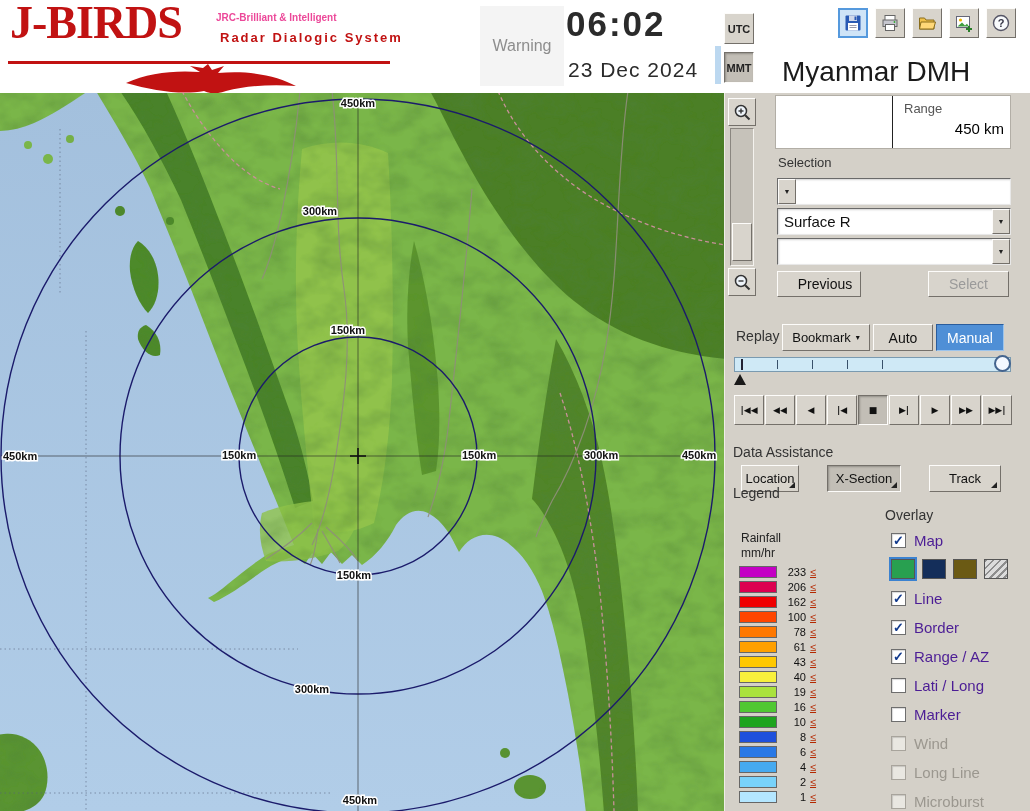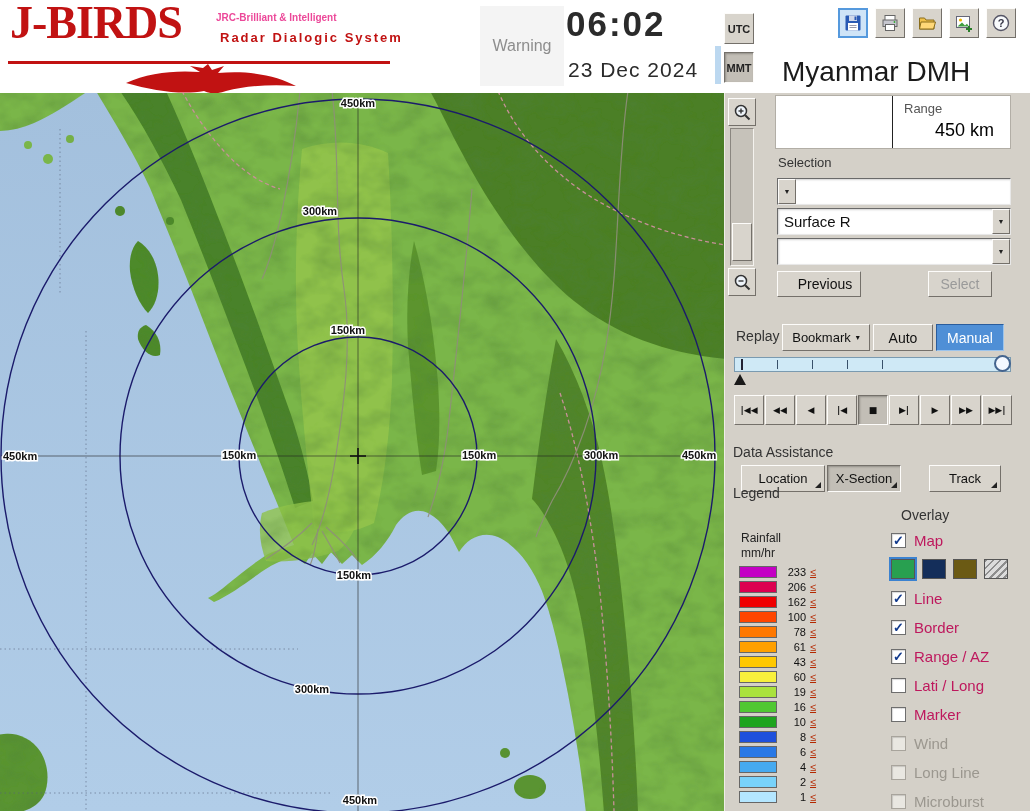--- a/index.html
+++ b/index.html
@@ -42,72 +42,72 @@
   #side-panel{position:absolute;left:724px;top:93px;width:306px;height:718px;background:#d4d0c8;border-left:1px solid #efede8;box-sizing:border-box;}
   .zoom-btn{position:absolute;left:3px;width:28px;height:28px;display:flex;align-items:center;justify-content:center;cursor:pointer;}
   #zoom-in{top:5px;}
   #zoom-out{top:175px;}
   .zoom-track{position:absolute;left:5px;top:35px;width:24px;height:138px;background:#c6c2ba;border:1px solid;border-color:#8a8680 #f4f2ee #f4f2ee #8a8680;box-sizing:border-box;}
   .zoom-thumb{position:absolute;left:1px;top:94px;width:20px;height:38px;cursor:pointer;}
 
   .range-box{position:absolute;left:50px;top:2px;width:236px;height:54px;background:#fff;border:1px solid #b2aea6;box-sizing:border-box;}
   .range-divider{position:absolute;left:116px;top:0;bottom:0;width:1px;background:#222;}
   .range-label{position:absolute;left:128px;top:5px;font-size:13px;color:#555;}
-  .range-value{position:absolute;right:16px;top:24px;font-size:18px;color:#000;}
+  .range-value{position:absolute;right:6px;top:24px;font-size:15px;color:#000;}
 
   .sec-label{position:absolute;font-size:13px;color:#333;}
   #selection-label{left:53px;top:62px;}
   .dropdown{height:27px;display:flex;margin-bottom:3px;}
   .dd-value{flex:1;font-size:15px;color:#111;padding:4px 6px;white-space:nowrap;overflow:hidden;}
   .dd-btn{width:18px;display:flex;align-items:center;justify-content:center;cursor:pointer;}
   .dd-arrow{font-size:7px;color:#222;}
   #dropdown-list{position:absolute;left:52px;top:85px;width:234px;}
 
   .panel-btn{position:absolute;font-size:14px;color:#111;display:flex;align-items:center;justify-content:center;cursor:pointer;}
   #previous-btn{left:52px;top:178px;width:84px;height:26px;padding-left:12px;}
-  #select-btn{left:203px;top:178px;width:64px;height:26px;color:#9a9a9a;}
+  #select-btn{left:203px;top:178px;width:81px;height:26px;color:#9a9a9a;}
 
   #replay-label{left:11px;top:235px;font-size:14px;}
   #bookmark-btn{left:57px;top:231px;width:88px;height:27px;font-size:13px;gap:5px;}
   #auto-btn{left:148px;top:231px;width:60px;height:27px;}
   #manual-btn{left:211px;top:231px;width:68px;height:27px;background:#4f8fd6;color:#fff;border-color:#2a5c9c #9cc4ec #9cc4ec #2a5c9c;}
   .dd-caret{font-size:8px;}
 
   .slider{position:absolute;left:9px;top:264px;width:277px;height:15px;background:#cfe9f6;border:1px solid #7a9ab0;box-sizing:border-box;}
   .slider-tick{position:absolute;top:2px;width:1px;height:9px;background:#38506a;}
   .slider-thumb{position:absolute;right:-1px;top:-3px;width:17px;height:17px;border-radius:50%;background:#f4f8ff;border:2px solid #44648e;box-sizing:border-box;cursor:pointer;}
   .slider-start-tick{position:absolute;left:6px;top:1px;width:2px;height:11px;background:#223;}
   .slider-marker{position:absolute;left:9px;top:281px;width:0;height:0;border-left:6px solid transparent;border-right:6px solid transparent;border-bottom:11px solid #1a1a1a;}
 
   #playback-row{position:absolute;left:9px;top:302px;width:278px;height:30px;display:flex;gap:1px;}
   .pbtn{flex:1;height:30px;font-size:9px;font-weight:bold;color:#111;display:flex;align-items:center;justify-content:center;padding:0;font-family:"DejaVu Sans",sans-serif;cursor:pointer;}
 
   #da-label{left:8px;top:351px;font-size:14px;}
   .da-btn{position:absolute;top:372px;height:27px;font-size:13px;}
   .da-btn:after{content:"";position:absolute;right:3px;bottom:3px;width:0;height:0;border-left:6px solid transparent;border-bottom:6px solid #222;}
-  #da-location{left:16px;width:84px;}
+  #da-location{left:16px;width:58px;}
   #da-xsection{left:102px;width:74px;}
   #da-track{left:204px;width:72px;}
 
   #legend-label{left:8px;top:392px;font-size:14px;}
-  #overlay-label{left:160px;top:414px;font-size:14px;margin-left:16px;}
+  #overlay-label{left:160px;top:414px;font-size:14px;}
   #rainfall-label{position:absolute;left:16px;top:438px;font-size:12px;color:#222;}
   #mmhr-label{position:absolute;left:16px;top:453px;font-size:12px;color:#222;}
   #legend-rows{position:absolute;left:14px;top:471px;width:120px;}
   .legend-row{display:flex;align-items:center;height:15px;}
   .legend-swatch{width:38px;height:12px;border:1px solid #666;box-sizing:border-box;}
   .legend-val{width:26px;text-align:right;font-size:11px;color:#111;margin-left:3px;}
   .legend-le{font-size:11px;color:#b42800;text-decoration:underline;margin-left:4px;}
 
   #overlay-list{position:absolute;left:166px;top:436px;width:136px;}
   .ov-row{display:flex;align-items:center;height:22px;margin-bottom:7px;}
   .ov-check{width:15px;height:15px;background:#fff;border:1px solid #6e6e6e;box-shadow:inset 1px 1px 1px rgba(0,0,0,.15);
             display:flex;align-items:center;justify-content:center;box-sizing:border-box;cursor:pointer;}
   .ov-check .mark{font-size:13px;font-weight:bold;color:#123a8c;line-height:11px;}
-  .ov-label{font-size:15px;color:#be185d;margin-left:8px;white-space:nowrap;}
+  .ov-label{font-size:15px;color:#4c1d95;margin-left:8px;white-space:nowrap;}
   .ov-row.disabled .ov-label{color:#9b978f;}
   .ov-row.disabled .ov-check{background:#e9e7e1;border-color:#a8a49c;cursor:default;}
   #map-swatches{display:none;align-items:center;height:22px;margin-bottom:7px;gap:7px;}
   .msw{width:24px;height:20px;border:1px solid #555;box-sizing:border-box;cursor:pointer;}
   .msw.selected{outline:2px solid #3b82d0;}
   .msw.hatch{background:repeating-linear-gradient(135deg,#8e8e8e 0 2px,#dcdcdc 2px 5px);}
 </style>
 </head>
 <body>
 
@@ -409,21 +409,21 @@
           <span class="legend-val">61</span>
           <span class="legend-le">≤</span>
         </div>
         <div class="legend-row">
           <span class="legend-swatch" style="background: rgb(255, 200, 0);"></span>
           <span class="legend-val">43</span>
           <span class="legend-le">≤</span>
         </div>
         <div class="legend-row">
           <span class="legend-swatch" style="background: rgb(248, 240, 60);"></span>
-          <span class="legend-val">60</span>
+          <span class="legend-val">40</span>
           <span class="legend-le">≤</span>
         </div>
         <div class="legend-row">
           <span class="legend-swatch" style="background: rgb(170, 226, 60);"></span>
           <span class="legend-val">19</span>
           <span class="legend-le">≤</span>
         </div>
         <div class="legend-row">
           <span class="legend-swatch" style="background: rgb(80, 200, 50);"></span>
           <span class="legend-val">16</span>

